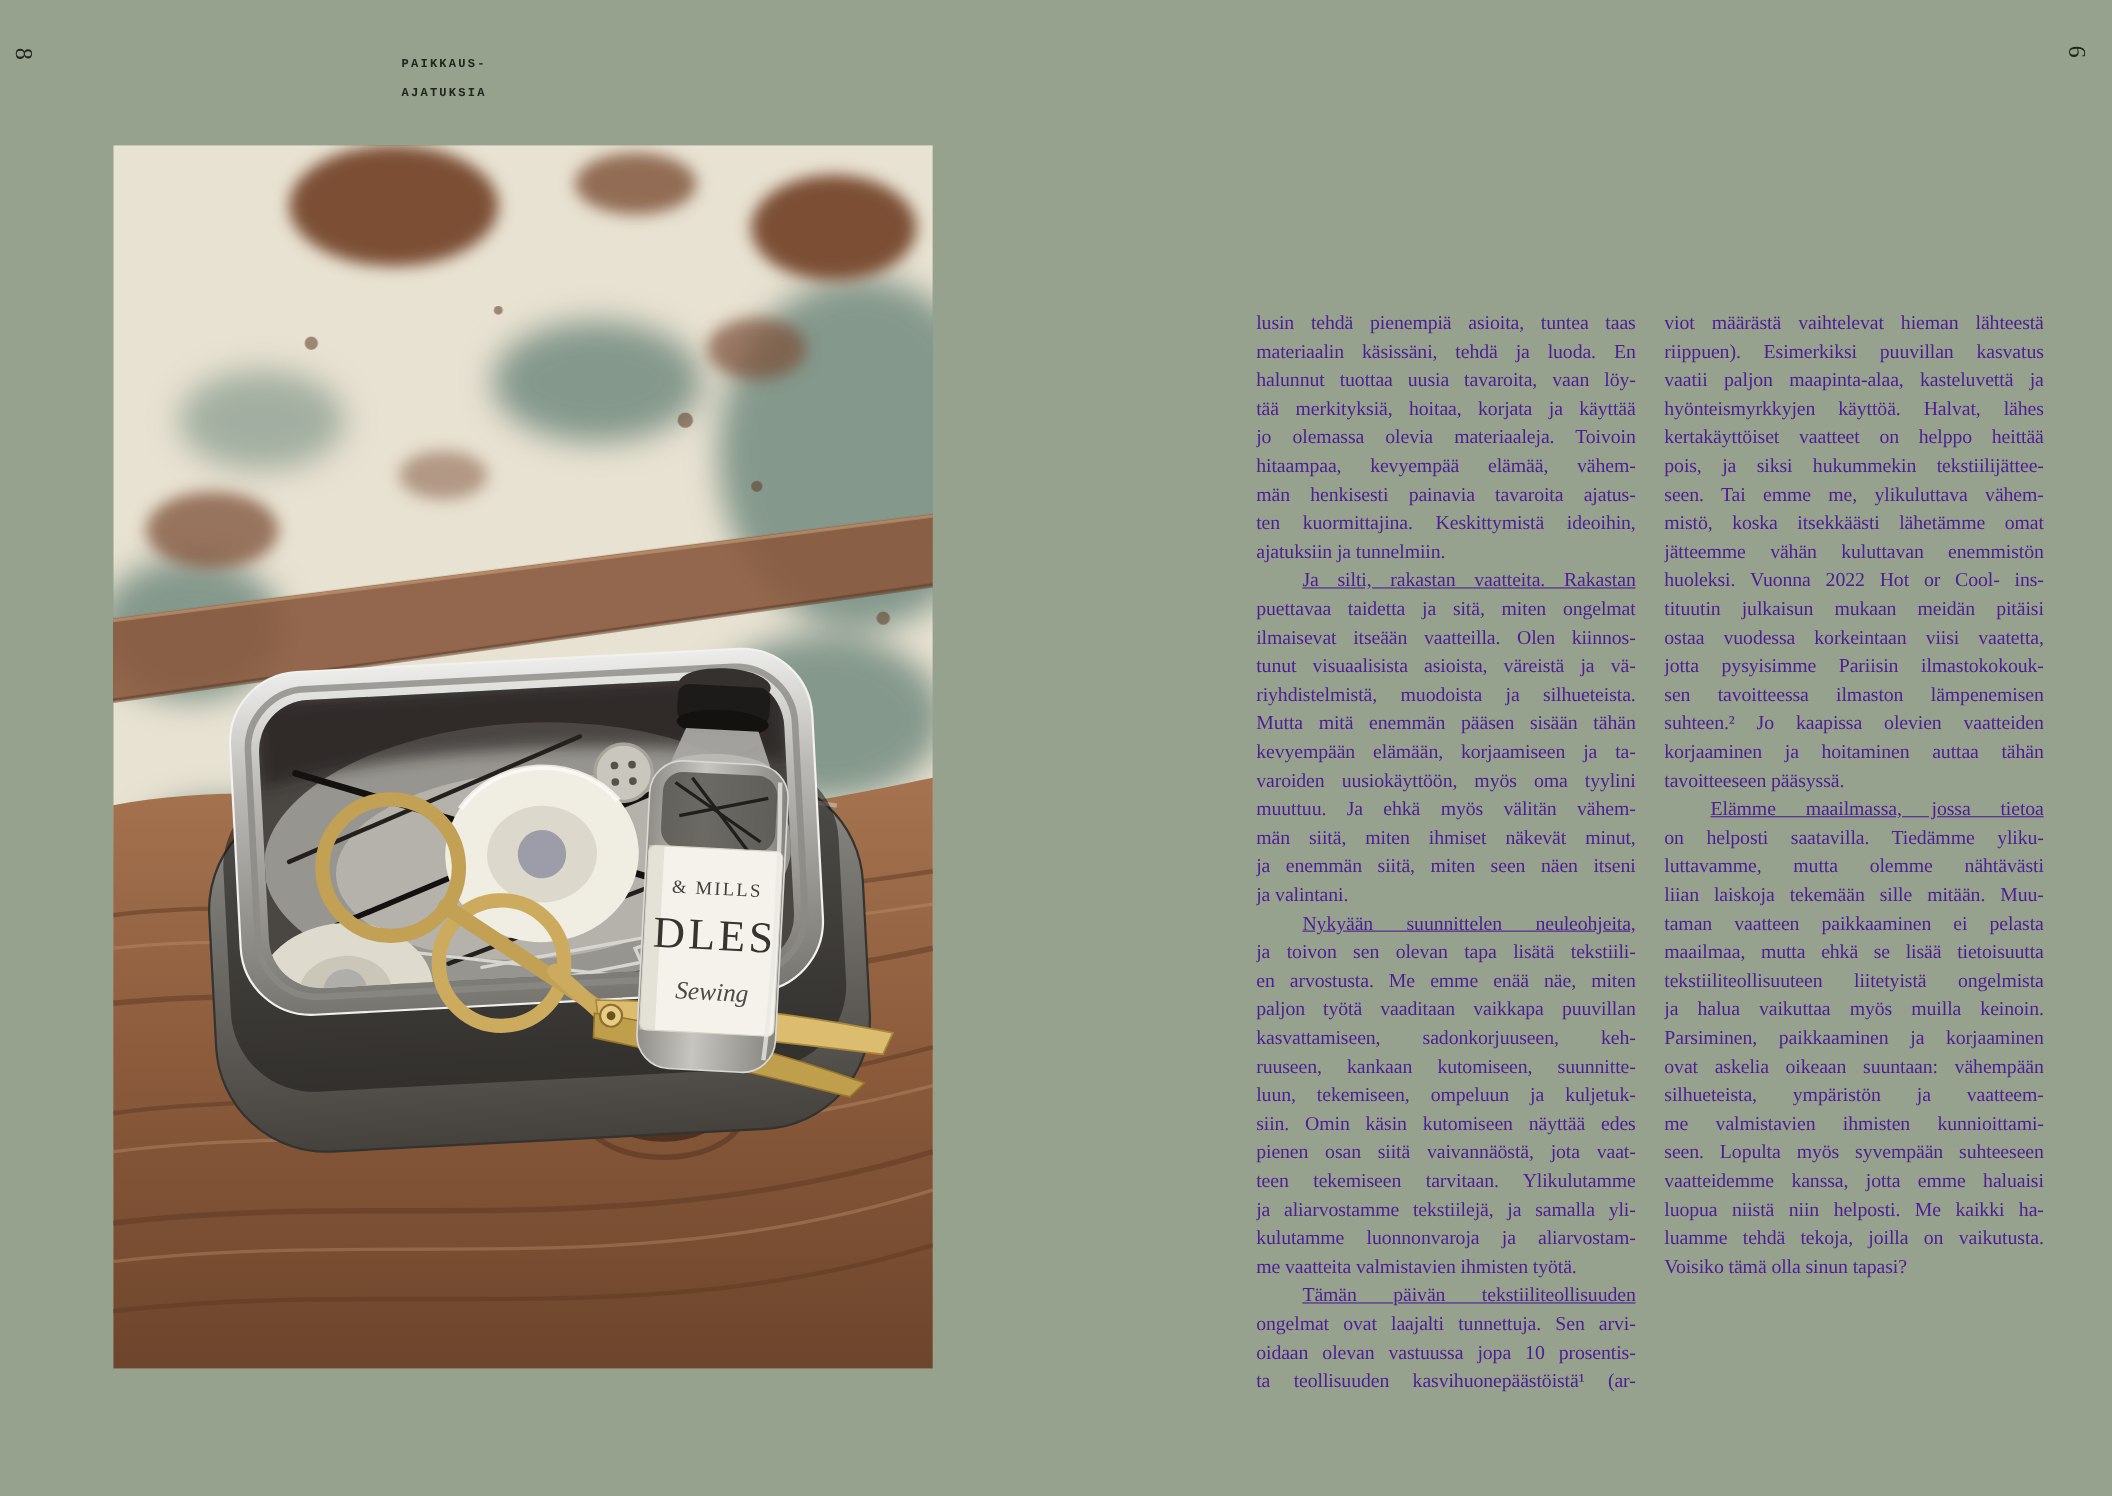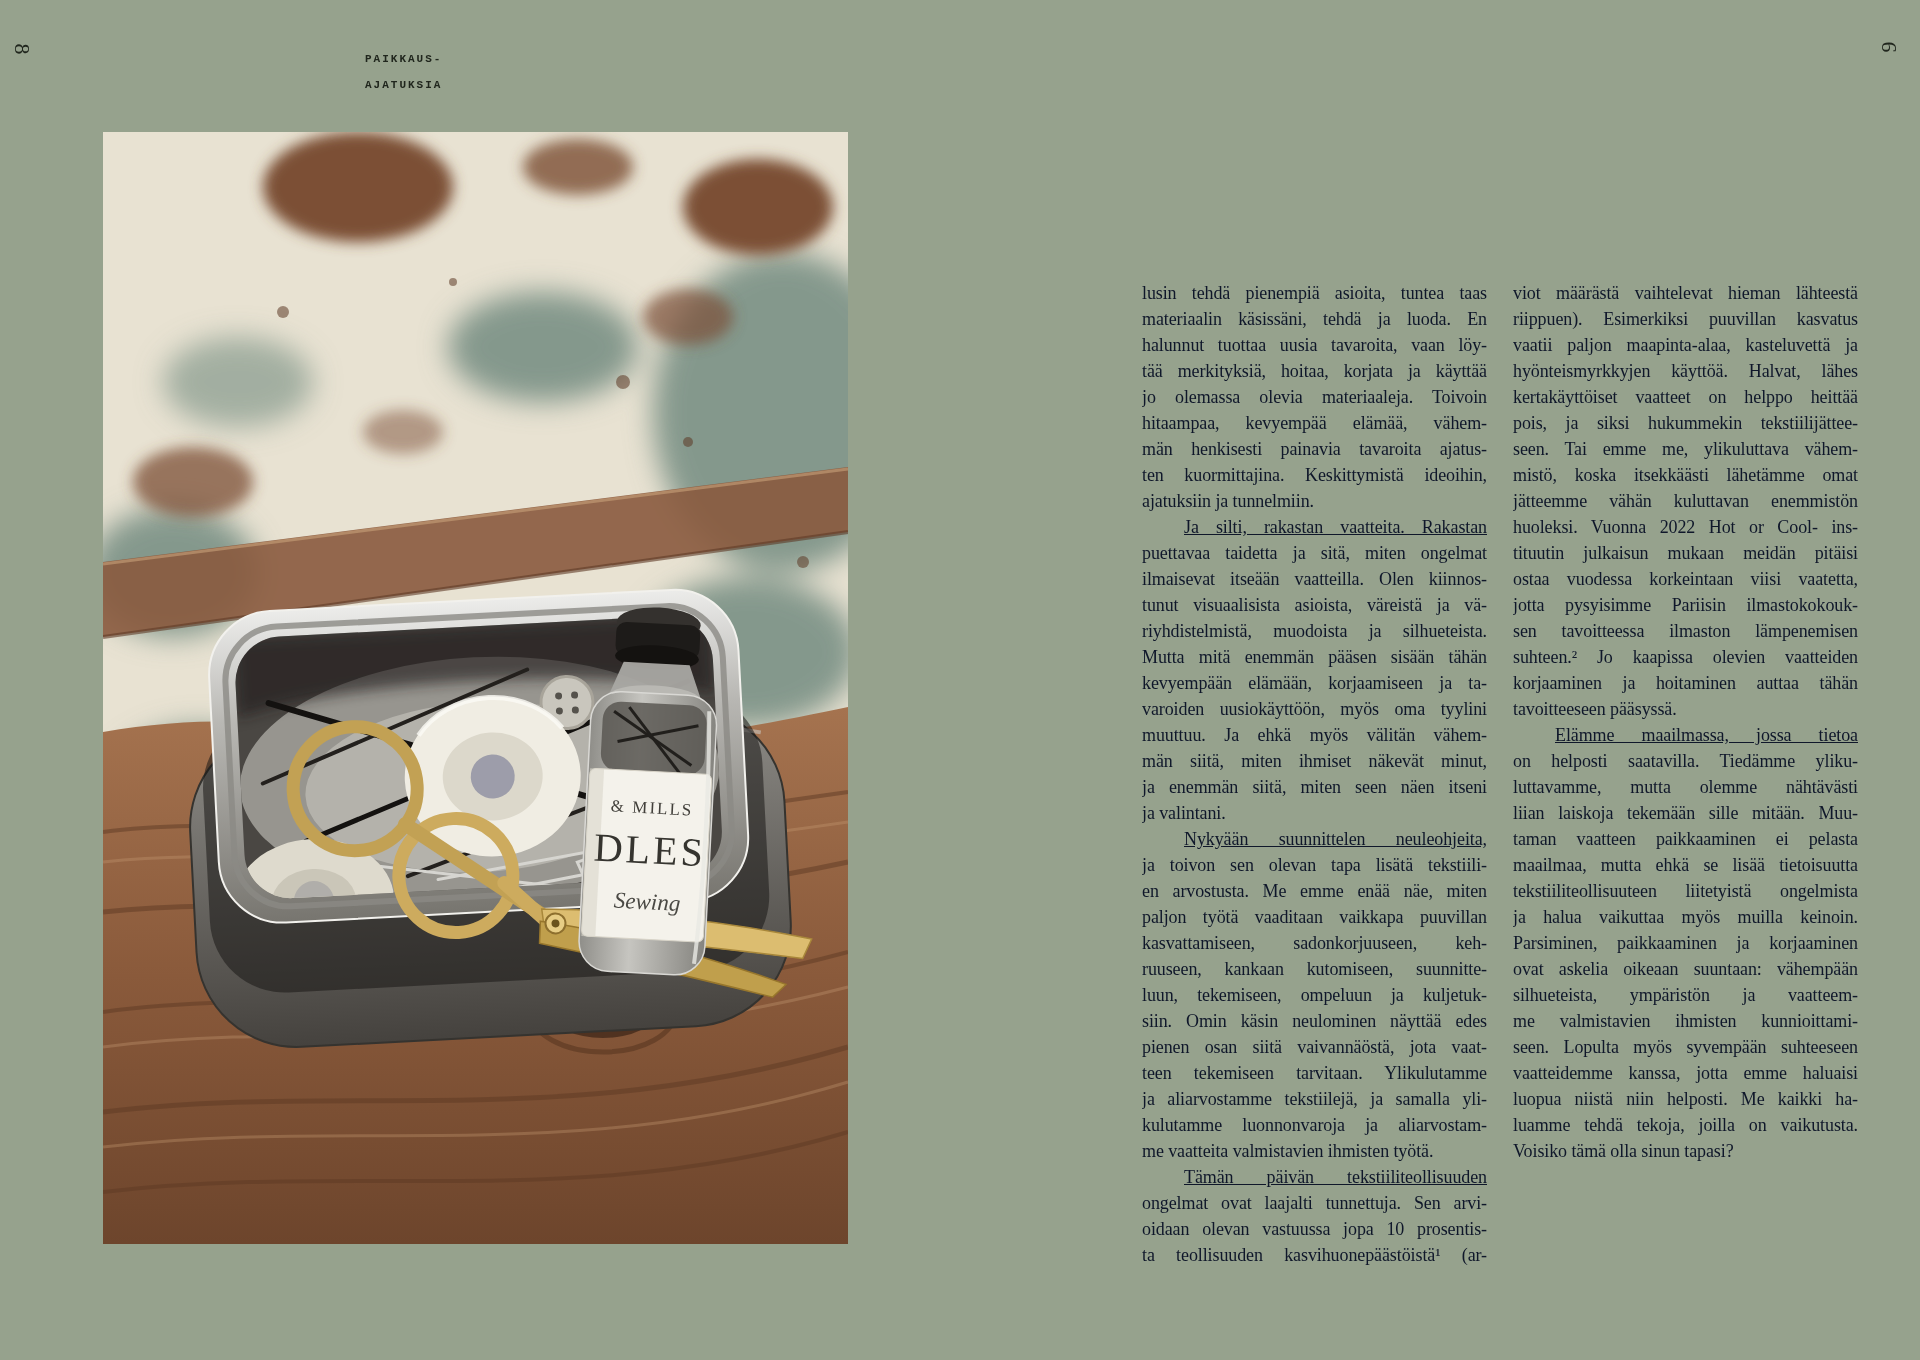--- a/index.html
+++ b/index.html
@@ -14,21 +14,21 @@
   .header{
     position:absolute;left:365px;top:46px;
     font-family:Liberation Mono, monospace;font-weight:bold;
     font-size:11px;letter-spacing:2px;line-height:26px;color:#20261d;
   }
   .photo{position:absolute;left:103px;top:132px;width:745px;height:1112px;}
   .photo svg{display:block;}
   .col{
     position:absolute;top:280px;width:345px;
     font-size:18px;line-height:26px;letter-spacing:-0.1px;
-    color:#0f172a;
+    color:#4c1d95;
   }
   .col1{left:1142px;}
   .col2{left:1513px;}
   .line{text-align:justify;text-align-last:justify;height:26px;overflow:hidden;}
   .line.end{text-align-last:left;}
   .line.indent{text-indent:42px;text-decoration:underline;}
   .label-serif{font-family:"Liberation Serif", serif;}
 </style>
 </head>
 <body>
@@ -241,21 +241,21 @@
       <div class="line">män siitä, miten ihmiset näkevät minut,</div>
       <div class="line">ja enemmän siitä, miten seen näen itseni</div>
       <div class="line end">ja valintani.</div>
       <div class="line indent">Nykyään suunnittelen neuleohjeita,</div>
       <div class="line">ja toivon sen olevan tapa lisätä tekstiili-</div>
       <div class="line">en arvostusta. Me emme enää näe, miten</div>
       <div class="line">paljon työtä vaaditaan vaikkapa puuvillan</div>
       <div class="line">kasvattamiseen, sadonkorjuuseen, keh-</div>
       <div class="line">ruuseen, kankaan kutomiseen, suunnitte-</div>
       <div class="line">luun, tekemiseen, ompeluun ja kuljetuk-</div>
-      <div class="line">siin. Omin käsin neulominen näyttää edes</div>
+      <div class="line">siin. Omin käsin kutomiseen näyttää edes</div>
       <div class="line">pienen osan siitä vaivannäöstä, jota vaat-</div>
       <div class="line">teen tekemiseen tarvitaan. Ylikulutamme</div>
       <div class="line">ja aliarvostamme tekstiilejä, ja samalla yli-</div>
       <div class="line">kulutamme luonnonvaroja ja aliarvostam-</div>
       <div class="line end">me vaatteita valmistavien ihmisten työtä.</div>
       <div class="line indent">Tämän päivän tekstiiliteollisuuden</div>
       <div class="line">ongelmat ovat laajalti tunnettuja. Sen arvi-</div>
       <div class="line">oidaan olevan vastuussa jopa 10 prosentis-</div>
       <div class="line">ta teollisuuden kasvihuonepäästöistä¹ (ar-</div>
     </div>

